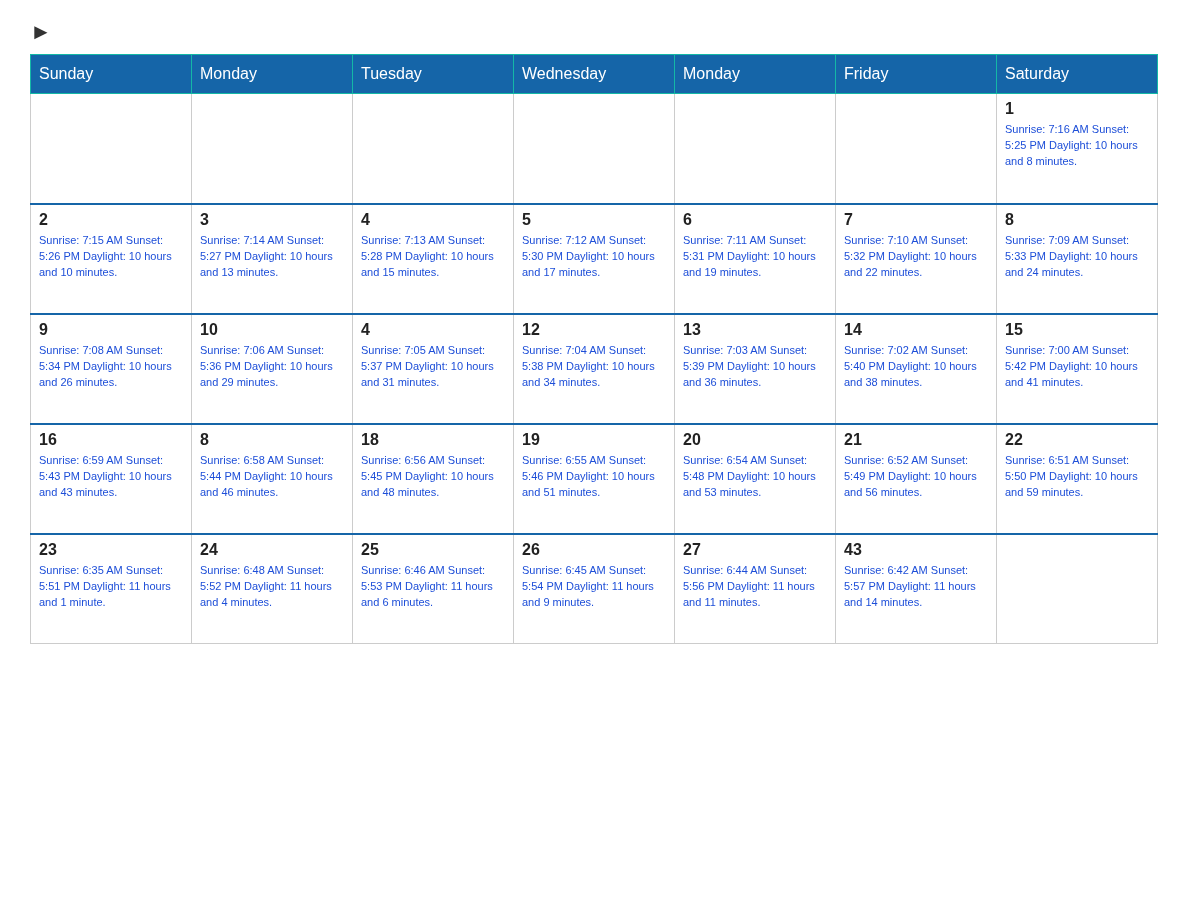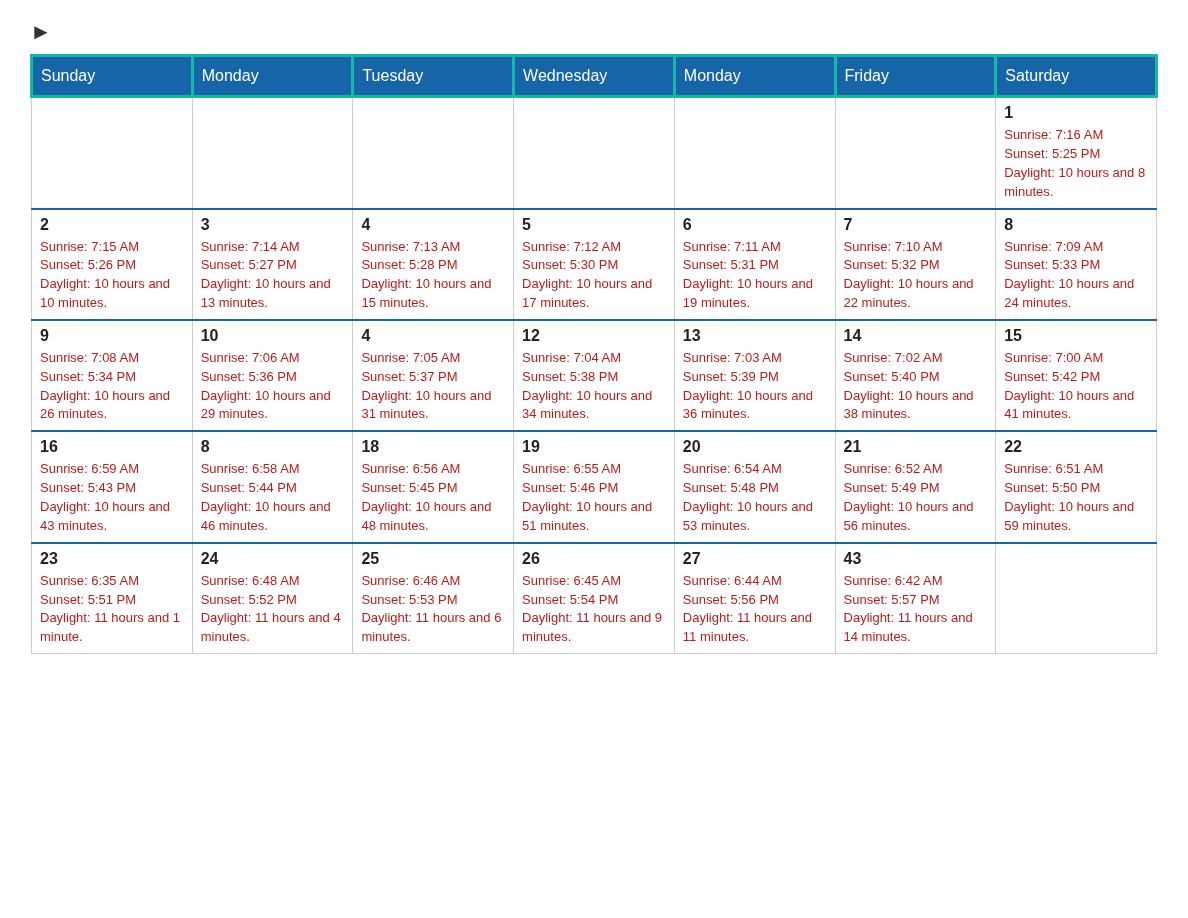--- a/index.html
+++ b/index.html
@@ -46,40 +46,40 @@
       border-collapse: collapse;
       margin-top: 8px;
     }
     .calendar th {
       background-color: #1565a8;
       color: #fff;
       text-align: left;
       padding: 10px 8px;
       font-size: 16px;
       font-weight: normal;
-      border: 3px solid #14b8a6;
+      border: 1px solid #14b8a6;
     }
     .calendar td {
       vertical-align: top;
       padding: 6px 8px;
       border: 1px solid #ccc;
       width: calc(100% / 7);
       min-height: 110px;
       height: 110px;
     }
     .day-num {
       font-size: 16px;
       font-weight: bold;
       color: #222;
       display: block;
       margin-bottom: 4px;
     }
     .day-info {
-      font-size: 13px;
-      color: #b91c1c;
+      font-size: 11px;
+      color: #1d4ed8;
       line-height: 1.45;
     }
     .empty-cell {
       background: #fff;
     }
     .row-divider td {
       border-top: 2px solid #1565a8;
     }
   </style>
 </head>

